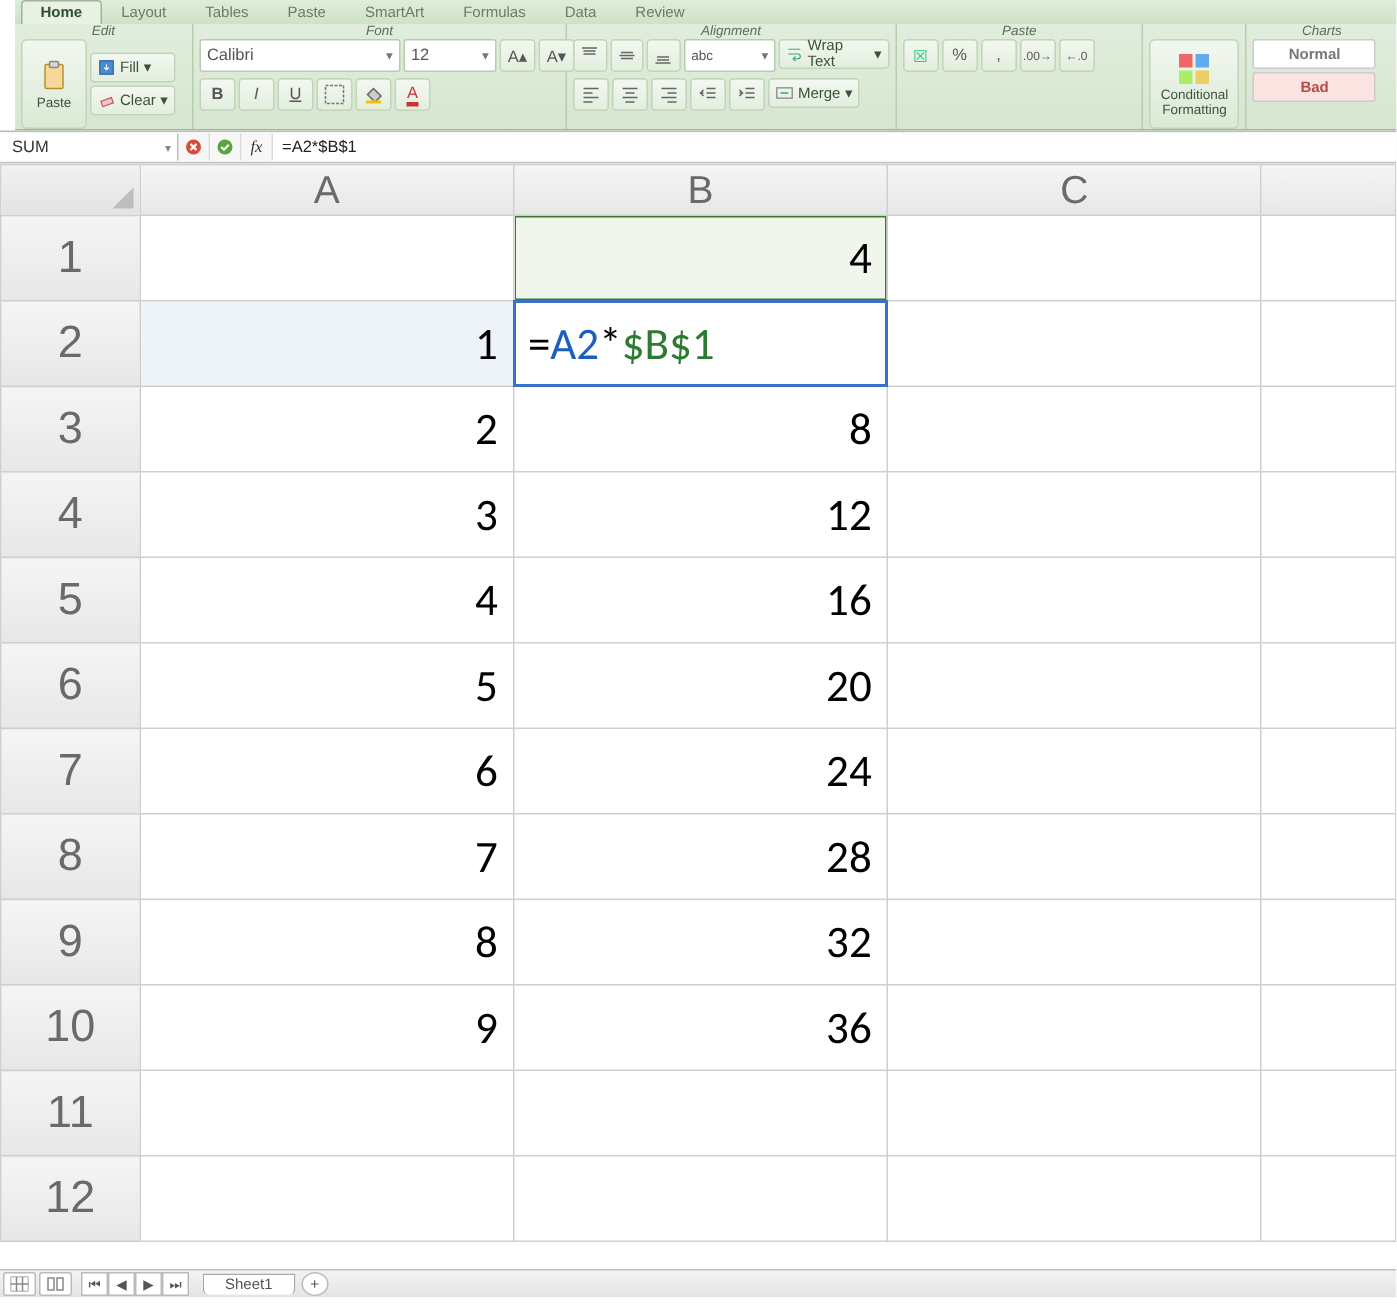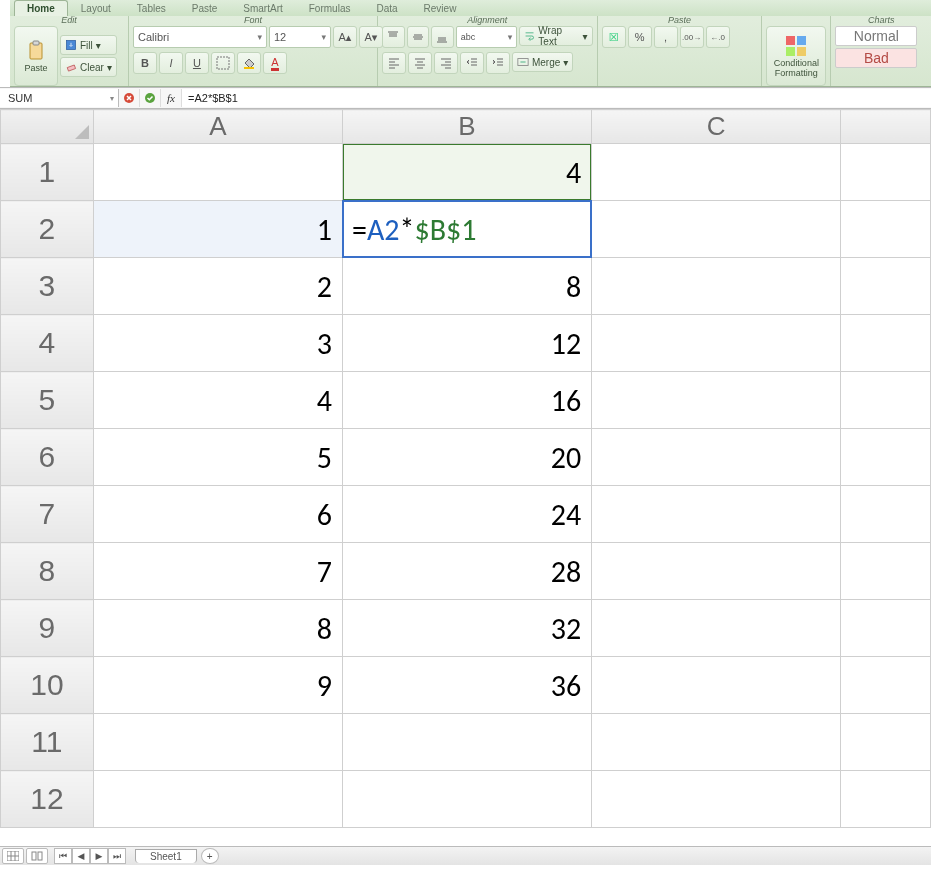--- a/index.html
+++ b/index.html
@@ -16,21 +16,21 @@
 .big-btn{display:flex;flex-direction:column;align-items:center;justify-content:center;width:42px;height:58px;border:1px solid #c2d5bc;border-radius:4px;background:linear-gradient(#f2f8f0,#dbe9d5);font-size:9px;color:#3d523a;}
 .big-btn svg{width:24px;height:24px;}
 .mini{display:flex;align-items:center;gap:3px;height:18px;padding:0 4px;border:1px solid #c2d5bc;border-radius:3px;background:linear-gradient(#f2f8f0,#e3eede);font-size:10px;color:#3d523a;}
 .stackv{display:flex;flex-direction:column;gap:2px;}
 .sel{height:20px;border:1px solid #b7ccb0;background:#fff;font-size:11px;padding:0 18px 0 4px;border-radius:2px;position:relative;display:flex;align-items:center;color:#555;}
 .sel::after{content:"▾";position:absolute;right:4px;font-size:9px;color:#777;}
 .btnrow{display:flex;gap:2px;}
 .iconbtn{width:22px;height:20px;border:1px solid #c2d5bc;border-radius:3px;background:linear-gradient(#f2f8f0,#e3eede);display:flex;align-items:center;justify-content:center;font-size:11px;color:#555;}
 .iconbtn svg{width:14px;height:14px;}
 .format-col{display:flex;flex-direction:column;gap:2px;padding-top:10px;}
-.fmt{width:80px;height:18px;border:1px solid #ccc;border-radius:2px;display:flex;align-items:center;justify-content:center;font-size:14px;}
+.fmt{width:80px;height:18px;border:1px solid #ccc;border-radius:2px;display:flex;align-items:center;justify-content:center;font-size:10px;font-weight:bold;}
 .fmt.normal{background:#fff;color:#777;}
 .fmt.bad{background:#fbe3e2;color:#b44b46;}
 
 .fbar{display:flex;align-items:center;height:20px;border-top:1px solid #bbb;border-bottom:1px solid #bbb;background:#f7f7f7;}
 .namebox{width:110px;height:18px;border-right:1px solid #bbb;display:flex;align-items:center;padding-left:8px;font-size:11px;color:#333;background:#fff;position:relative;}
 .namebox::after{content:"▾";position:absolute;right:4px;font-size:8px;color:#888;}
 .fb-btn{width:20px;height:18px;display:flex;align-items:center;justify-content:center;border-right:1px solid #ddd;}
 .formula-input{flex:1;padding-left:6px;font-size:11px;font-family:Arial;color:#222;background:#fff;height:18px;display:flex;align-items:center;}
 
 .grid-wrap{position:relative;height:756px;overflow:hidden;background:#fff;}

